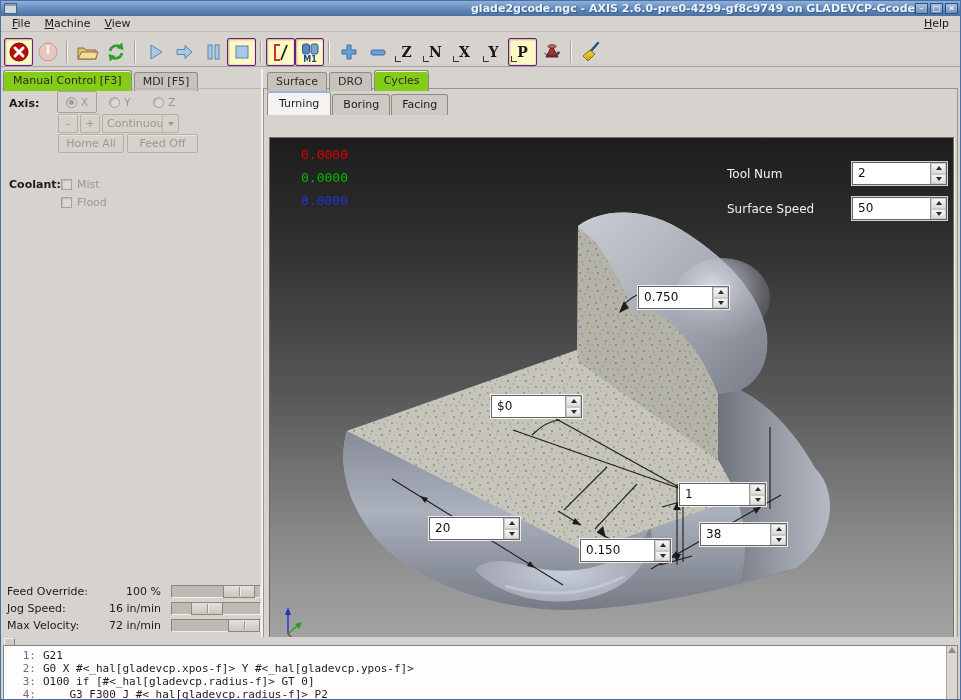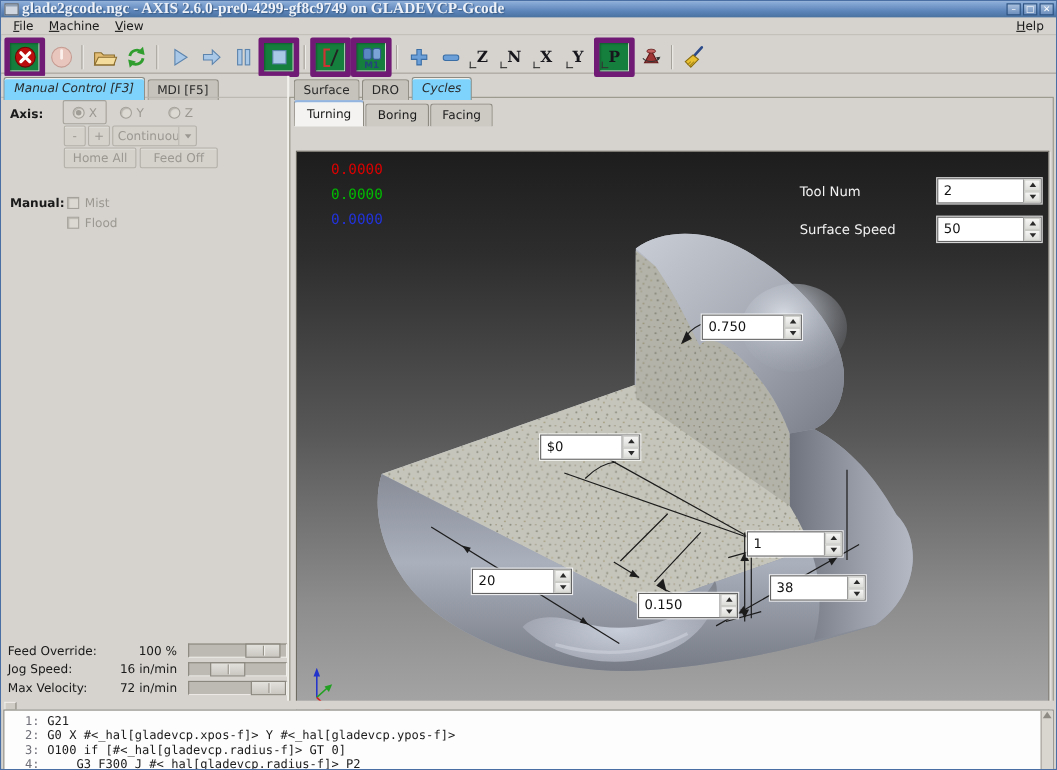--- a/index.html
+++ b/index.html
@@ -4,51 +4,51 @@
 <style>
   html,body{margin:0;padding:0;}
   .window{position:relative;width:961px;height:700px;background:#d6d3ce;
     font-family:"DejaVu Sans","Liberation Sans",sans-serif;font-size:11px;color:#1a1a1a;
     overflow:hidden;border:1px solid #4a6fa5;box-sizing:border-box;}
   
   .titlebar{position:absolute;left:0;top:0;right:0;height:15px;
     background:linear-gradient(#8fb0da,#5d85ba 60%,#49719f);display:flex;align-items:center;}
   .win-icon{width:11px;height:9px;margin:0 3px;background:#cfd6df;border:1px solid #55606e;
     box-shadow:inset 0 2px 0 #8fa0b5;}
-  .title-text{flex:1;text-align:left;color:#eef2f8;font-weight:bold;font-size:14px;
-    text-shadow:1px 1px 1px #3a5d87;white-space:nowrap;overflow:hidden;font-family:Liberation Serif, serif;}
+  .title-text{flex:1;text-align:right;color:#eef2f8;font-weight:bold;font-size:11px;
+    text-shadow:1px 1px 1px #3a5d87;white-space:nowrap;overflow:hidden;}
   .win-btns{display:flex;gap:2px;margin-right:2px;}
   .win-btn{width:13px;height:11px;background:linear-gradient(#a9c0de,#6d8fbd);
     border:1px solid #2e5381;color:#fff;font-size:8px;line-height:9px;text-align:center;box-sizing:border-box;}
   
   .menubar{position:absolute;left:0;top:15px;right:0;height:16px;background:#d6d3ce;
     border-bottom:1px solid #c2bfb8;display:flex;align-items:center;padding:0 4px;box-sizing:border-box;}
   .menu-item{display:inline-block;padding:2px 7px;}
   .menu-item::first-letter{text-decoration:underline;}
   .menu-spacer{flex:1;}
   
   .toolbar{position:absolute;left:0;top:36px;right:0;height:30px;background:#d6d3ce;
     border-bottom:1px solid #a5a29b;display:flex;align-items:center;padding:0 3px;box-sizing:border-box;}
   .tb-btn{width:27px;height:26px;display:flex;align-items:center;justify-content:center;
     border:1px solid transparent;border-radius:2px;position:relative;flex:none;}
-  .tb-btn.pressed{border:5px solid #701a75;background:#15803d;
+  .tb-btn.pressed{border:1px solid #701a75;background:#fef9c3;
     box-shadow:inset 1px 1px 2px rgba(0,0,0,.28), inset -1px -1px 0 #e8e6e1;}
   .tb-sep{width:0;height:22px;border-left:1px solid #a5a29b;border-right:1px solid #f4f2ee;margin:0 4px;flex:none;}
   .tb-letter{font-family:"DejaVu Serif","Liberation Serif",serif;font-weight:bold;font-size:14px;
     color:#16161c;position:relative;line-height:1;}
   .tb-letter::before{content:"";position:absolute;left:-6px;bottom:-3px;width:5px;height:5px;
     border-left:1px solid #333;border-bottom:1px solid #333;}
   
   .left-panel{position:absolute;left:0;top:68px;width:262px;height:572px;background:#d6d3ce;
     border-right:2px solid #f2f0ec;box-sizing:border-box;}
   .tabs-row{position:absolute;left:2px;top:1px;display:flex;align-items:flex-end;}
   .tab{padding:2px 8px 3px 8px;border:1px solid #8e8b82;border-bottom:none;background:#c6c3bc;
     border-radius:3px 3px 0 0;margin-right:2px;color:#2a2a2a;}
-  .tab.active{background:#7dd3fc;padding:3px 9px 4px 9px;position:relative;z-index:2;
-    box-shadow:inset 0 1px 0 #efede9;font-style:italic;}
+  .tab.active{background:#84cc16;padding:3px 9px 4px 9px;position:relative;z-index:2;
+    box-shadow:inset 0 1px 0 #efede9;}
   .lp-sep-line{position:absolute;left:0;top:19px;right:0;border-top:1px solid #b9b6af;}
   .lp-label{position:absolute;color:#1a1a1a;font-weight:bold;}
   .radio{display:inline-flex;align-items:center;gap:4px;color:#9b9892;}
   .radio .dot{width:9px;height:9px;border-radius:50%;border:1px solid #a29f98;background:#dddad4;
     box-shadow:inset 1px 1px 1px #b6b3ac;position:relative;}
   .radio.sel .dot::after{content:"";position:absolute;left:2px;top:2px;width:5px;height:5px;border-radius:50%;background:#a09d96;}
   .radio-frame{position:absolute;border:1px solid #a5a29b;border-radius:2px;display:flex;align-items:center;
     justify-content:center;gap:4px;}
   .gbtn{position:absolute;border:1px solid #b3b0a9;background:#d5d2cc;color:#9b9892;text-align:center;
     box-sizing:border-box;border-radius:2px;box-shadow:inset 0 1px 0 #e6e4df;}
@@ -267,21 +267,21 @@
     <div class="combo" style="left:101px;top:45px;width:77px;height:19px;">
       <span class="cb-text">Continuous</span>
       <span class="cb-arrow">
           <span class="tri-dn"></span>
         </span>
     </div>
 
     <div class="gbtn" style="left:57px;top:65px;width:66px;height:19px;line-height:17px;">Home All</div>
     <div class="gbtn" style="left:126px;top:65px;width:71px;height:19px;line-height:17px;">Feed Off</div>
 
-    <div class="lp-label" style="left:8px;top:109px;">Manual:</div>
+    <div class="lp-label" style="left:8px;top:109px;">Coolant:</div>
     <span class="chk" style="left:60px;top:109px;">
       <span class="box"></span>
       <span>Mist</span>
     </span>
     <span class="chk" style="left:60px;top:127px;">
       <span class="box"></span>
       <span>Flood</span>
     </span>
 
     <div class="slider-row" style="top:515px;">

